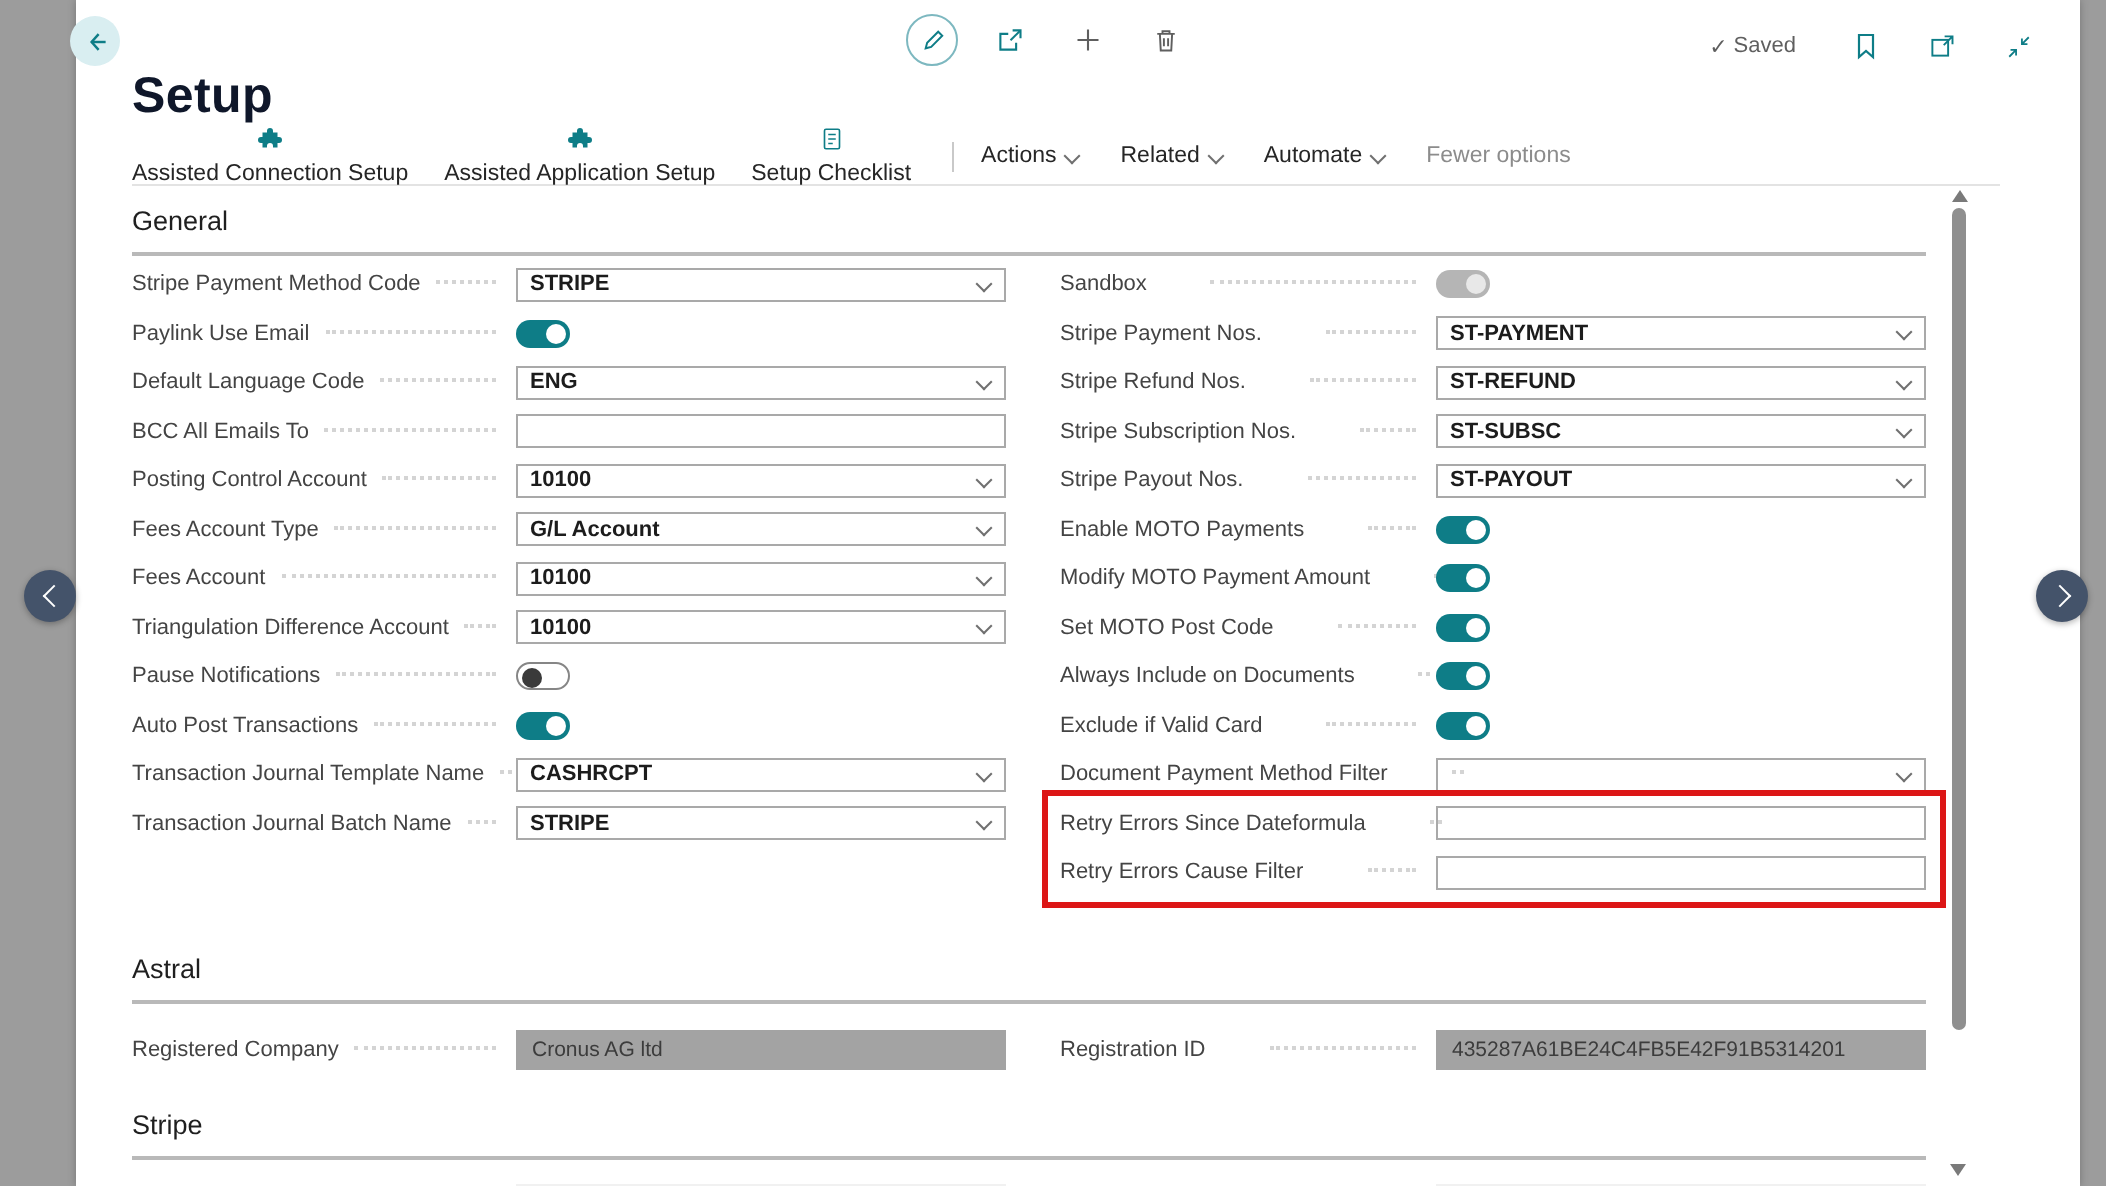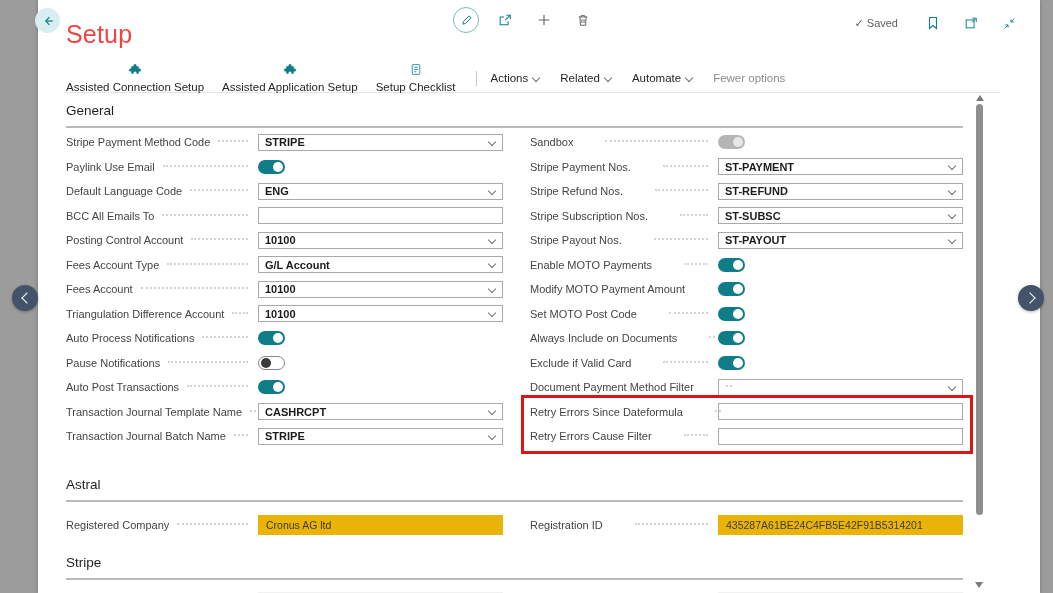--- a/index.html
+++ b/index.html
@@ -11,21 +11,21 @@
   }
   .card {
     position:absolute; left:38px; top:0; width:1002px; height:593px;
     background:#ffffff; box-shadow:0 0 4px rgba(0,0,0,.25);
   }
   
   .back-btn {
     position:absolute; left:-3px; top:8px; width:25px; height:25px; border-radius:50%;
     background:#d9eef1; display:flex; align-items:center; justify-content:center; cursor:pointer;
   }
-  .title { position:absolute; left:28px; top:20px; font-size:25px; font-weight:400; color:#ef4444; letter-spacing:.2px; }
+  .title { position:absolute; left:28px; top:34px; font-size:25px; font-weight:700; color:#0f172a; letter-spacing:.2px; }
   .center-icons { position:absolute; left:415px; top:7px; display:flex; align-items:center; gap:13px; }
   .icon-btn { width:26px; height:26px; display:flex; align-items:center; justify-content:center; cursor:pointer; }
   .icon-btn.circled { border:1px solid #7db8c0; border-radius:50%; }
   .right-icons { position:absolute; right:18px; top:10px; display:flex; align-items:center; gap:12px; }
   .saved { font-size:11px; color:#5f5f5f; margin-right:10px; display:flex; gap:3px; align-items:center; }
   .saved .check { font-size:11px; color:#5f5f5f; }
   
   .action-bar {
     position:absolute; left:28px; top:70px; right:40px; height:23px;
     display:flex; align-items:center; font-size:11.5px; color:#262626;
@@ -56,21 +56,21 @@
   .field-label { font-size:11px; color:#444; white-space:nowrap; }
   .dots { flex:1; border-bottom:2px dotted #d4d4d4; margin:0 10px 0 8px; transform:translateY(-1px); min-width:6px; }
   .field-control { width:245px; flex:0 0 245px; display:flex; align-items:center; }
   .select-box, .text-input {
     width:245px; height:17px; border:1px solid #a9a9a9; background:#fff;
     display:flex; align-items:center; justify-content:space-between; padding:0 6px; cursor:pointer;
   }
   .select-value { font-size:11px; font-weight:bold; color:#1c1c1c; }
   .text-input { font-family:"Liberation Sans", sans-serif; font-size:11px; font-weight:bold; color:#1c1c1c; outline:none; }
   .readonly-box {
-    width:245px; height:20px; background:#eab308; display:flex; align-items:center;
+    width:245px; height:20px; background:#a3a3a3; display:flex; align-items:center;
     padding:0 8px; font-size:10.5px; color:#3c3c3c; white-space:nowrap; overflow:hidden;
   }
   .toggle { width:27px; height:14px; border-radius:7px; position:relative; cursor:pointer; display:inline-block; }
   .toggle .knob { position:absolute; top:2px; width:10px; height:10px; border-radius:50%; }
   .toggle.on  { background:#0e7d87; }
   .toggle.on .knob { right:2px; background:#fff; }
   .toggle.off { background:#fff; border:1px solid #868686; }
   .toggle.off .knob { left:1.5px; top:1.5px; background:#3a3a3a; }
   .toggle.dis { background:#b5b5b5; }
   .toggle.dis .knob { right:2px; background:#e8e8e8; }
@@ -303,31 +303,20 @@
               </div>
               <div class="field-control">
                 <div class="select-box">
                   <span class="select-value">10100</span>
                   <span class="caret"></span>
                 </div>
               </div>
             </div>
             <div class="field-row">
               <div class="label-wrap">
-                <span class="field-label">Auto Process Notifications</span>
-                <span class="dots"></span>
-              </div>
-              <div class="field-control">
-                <span class="toggle on">
-                  <span class="knob"></span>
-                </span>
-              </div>
-            </div>
-            <div class="field-row">
-              <div class="label-wrap">
                 <span class="field-label">Pause Notifications</span>
                 <span class="dots"></span>
               </div>
               <div class="field-control">
                 <span class="toggle off">
                   <span class="knob"></span>
                 </span>
               </div>
             </div>
             <div class="field-row">

